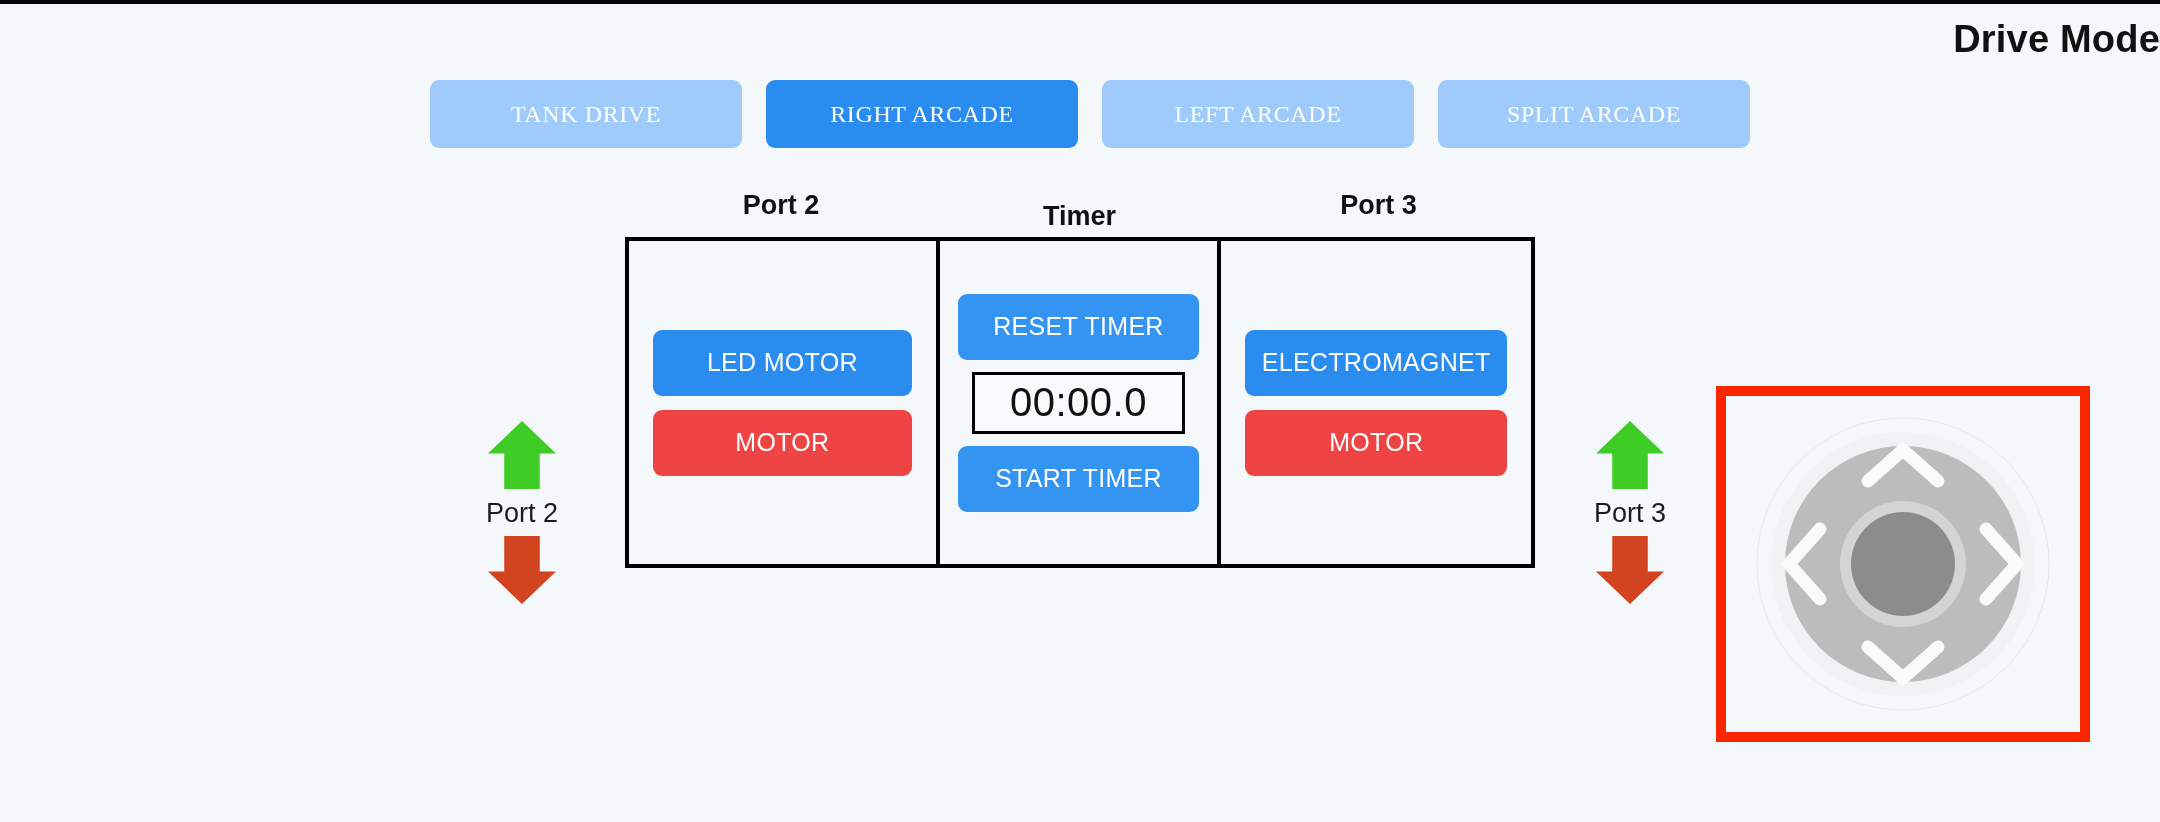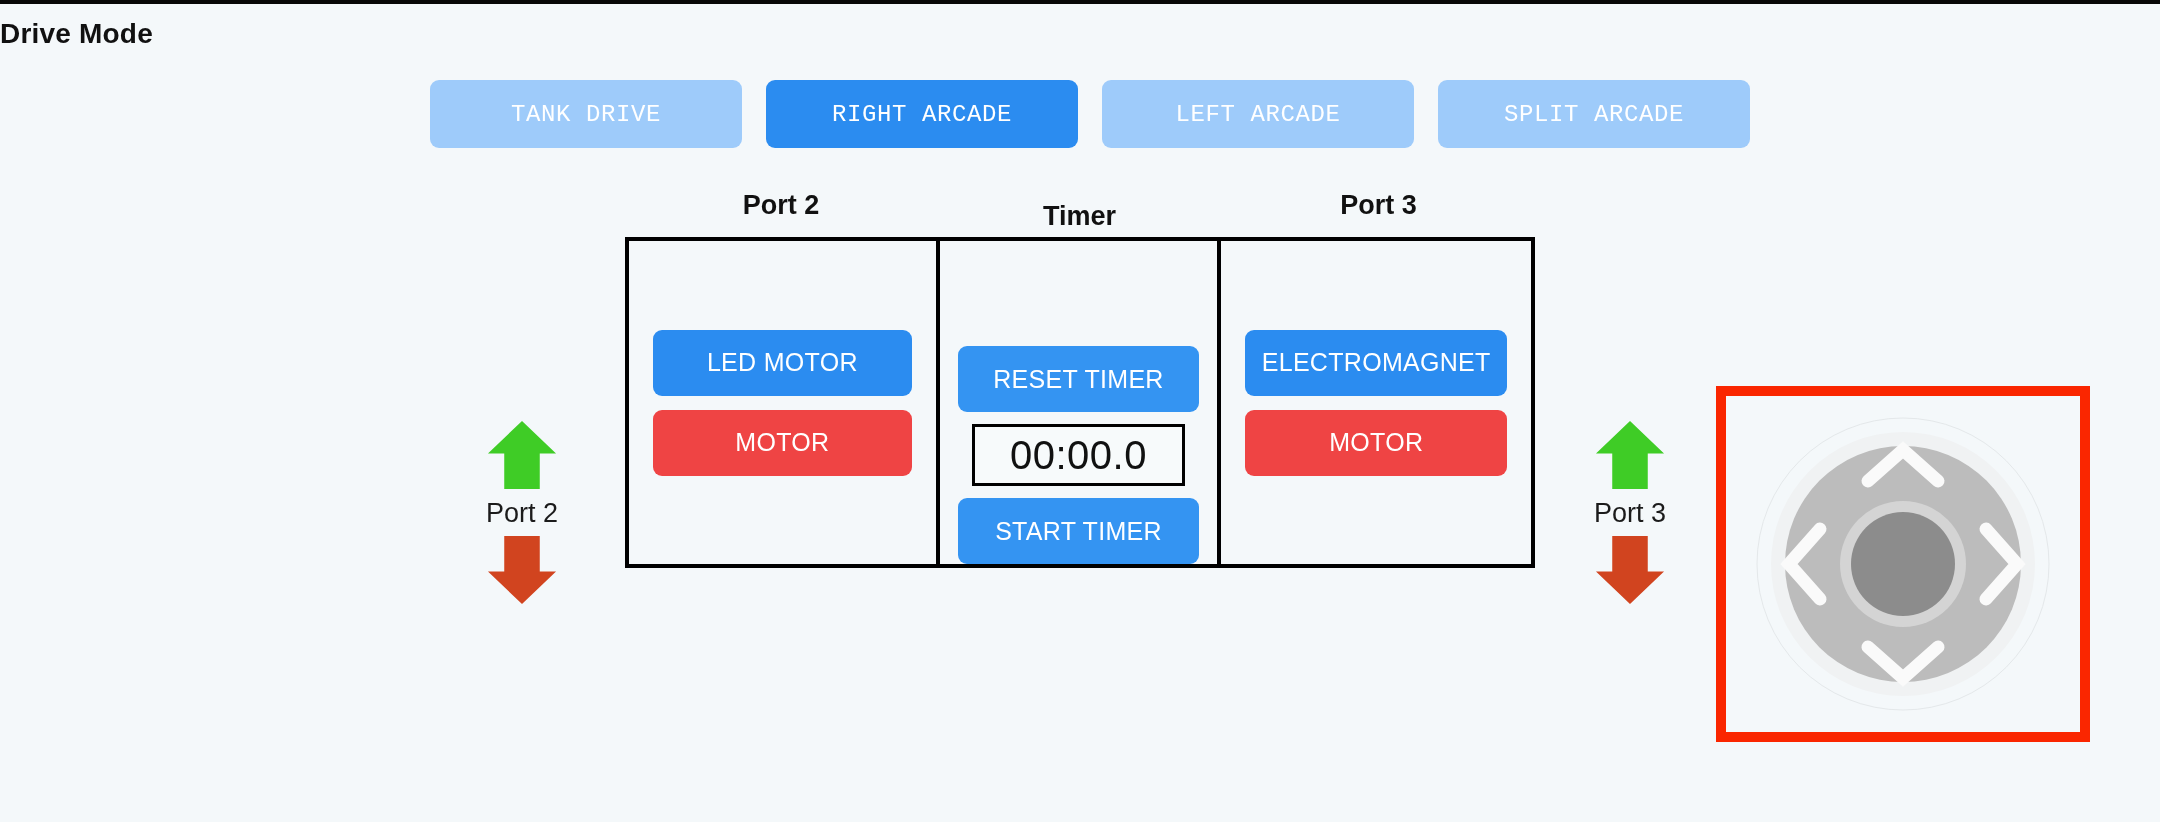--- a/index.html
+++ b/index.html
@@ -22,40 +22,40 @@
     width: 2160px;
     height: 4px;
     background: #070707;
   }
   
   #drive-mode-title {
     position: absolute;
     left: 0;
     top: 18px;
     width: 2160px;
-    text-align: left;
-    font-size: 28px;
+    text-align: right;
+    font-size: 38px;
     font-weight: bold;
     color: #111111;
     letter-spacing: 0.2px;
   }
   #drive-mode-buttons {
     position: absolute;
     left: 430px;
     top: 80px;
     width: 1320px;
     height: 68px;
     display: flex;
     gap: 24px;
   }
   .mode-btn {
     flex: 1 1 0;
     border: none;
     border-radius: 9px;
-    font-family: Liberation Mono, monospace;
+    font-family: Liberation Serif, serif;
     font-size: 24px;
     color: #ffffff;
     letter-spacing: 0.6px;
     display: flex;
     align-items: center;
     justify-content: center;
     cursor: pointer;
     padding: 0;
     background: #9ecbfa;
   }
@@ -107,21 +107,20 @@
   #panel-port2 {
     width: 312px;
     border-right: 4px solid #000000;
     gap: 14px;
   }
   #panel-timer {
     width: 283px;
     border-right: 4px solid #000000;
     gap: 12px;
     padding: 0 18px;
-    justify-content: flex-end;
   }
   #panel-port3 {
     width: 311px;
     gap: 14px;
     align-items: flex-end;
   }
   .device-btn {
     width: 100%;
     height: 66px;
     border: none;

